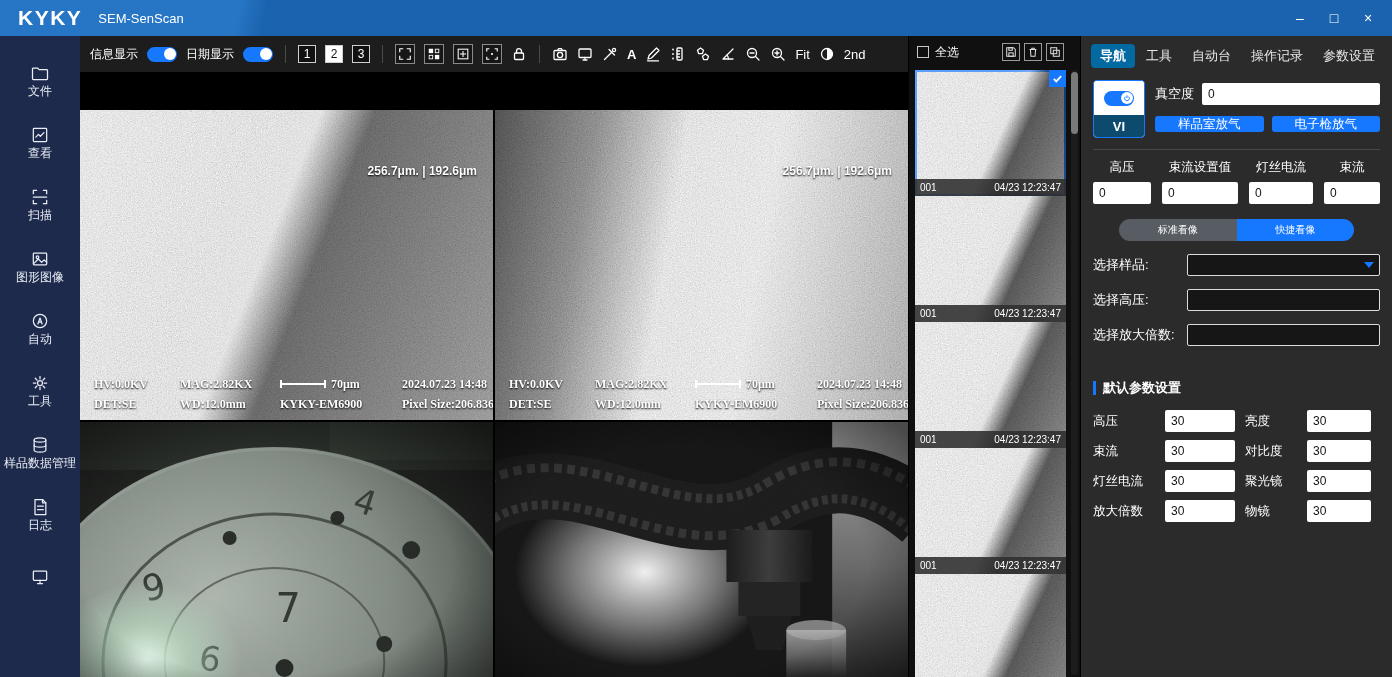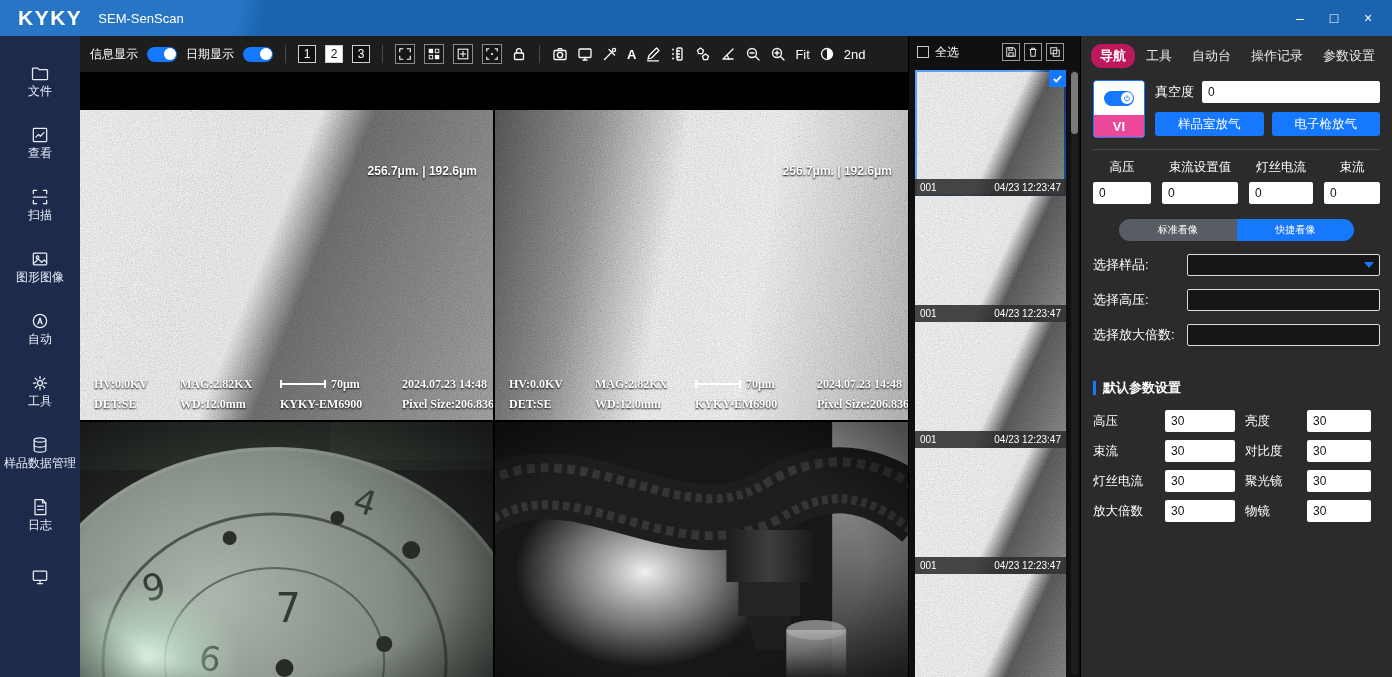--- a/index.html
+++ b/index.html
@@ -74,36 +74,36 @@
     display:flex; align-items:center; justify-content:space-between; padding:0 5px; font-size:10px; }
   .tcheck { position:absolute; top:0; right:0; width:17px; height:17px; background:#1677ff; display:flex; align-items:center; justify-content:center; }
   .tcheck svg { width:11px; height:11px; stroke:#fff; fill:none; stroke-width:2; }
   .vscroll { position:absolute; top:34px; bottom:2px; right:2px; width:7px; background:#1c1c1c; border-radius:4px; cursor:pointer; }
   .vthumb { position:absolute; top:2px; left:0; width:7px; height:62px; background:#7a7a7a; border-radius:4px; }
 
   
   .rpanel { flex:1; background:#2b2b2b; display:flex; flex-direction:column; min-width:0; border-left:1px solid #000; }
   .rtabs { flex:0 0 32px; display:flex; align-items:center; gap:2px; padding:8px 6px 0 10px; }
   .rtab { font-size:13px; color:#e8e8e8; padding:3px 9px; cursor:pointer; white-space:nowrap; }
-  .rtab.active { background:#be185d; color:#fff; border-radius:11px; font-weight:bold; }
+  .rtab.active { background:#0369a1; color:#fff; border-radius:4px; font-weight:bold; }
   .rcontent { flex:1; padding:12px 12px 0; display:flex; flex-direction:column; }
   .vacgrid { display:grid; grid-template-columns:52px 1fr; column-gap:10px; row-gap:8px; }
   .vi-btn { grid-row:1 / 3; width:52px; height:58px; border:1px solid #1677ff; border-radius:4px; background:#fff;
     display:flex; flex-direction:column; overflow:hidden; cursor:pointer; padding:0; }
   .vi-top { flex:1; display:flex; align-items:center; justify-content:center; background:#fff; }
   .vi-toggle { width:30px; height:15px; border-radius:8px; background:#1677ff; position:relative; }
   .vi-toggle .knob { position:absolute; right:1.5px; top:1.5px; width:12px; height:12px; border-radius:50%; background:#fff;
     display:flex; align-items:center; justify-content:center; }
   .vi-toggle .knob svg { width:8px; height:8px; stroke:#1677ff; fill:none; stroke-width:1.4; }
-  .vi-bottom { height:22px; background:#ec4899; color:#fff; font-size:13px; font-weight:bold; display:flex; align-items:center; justify-content:center; }
+  .vi-bottom { height:22px; background:#0c4a6e; color:#fff; font-size:13px; font-weight:bold; display:flex; align-items:center; justify-content:center; }
   .vac-line { display:flex; align-items:center; gap:8px; }
   .vlabel { font-size:13px; white-space:nowrap; }
   input.white { height:22px; background:#fff; border:none; border-radius:2px; color:#111; font-size:12px; padding:0 6px; width:100%; min-width:0; }
   .vent-line { display:flex; gap:8px; }
-  .ventbtn { flex:1; height:24px; background:#1677ff; color:#fff; border:none; border-radius:3px; font-size:12.5px; cursor:pointer; white-space:nowrap; }
+  .ventbtn { flex:1; height:16px; background:#1677ff; color:#fff; border:none; border-radius:3px; font-size:12.5px; cursor:pointer; white-space:nowrap; }
   .rdivider { height:1px; background:#474747; margin:11px 0 9px; }
   .readouts { display:grid; grid-template-columns:58px 76px 64px 1fr; column-gap:11px; row-gap:6px; align-items:center; }
   .rolabel { font-size:12.5px; text-align:center; white-space:nowrap; }
   .seg { display:flex; margin:15px 26px 0; height:22px; border-radius:11px; overflow:hidden; }
   .seg button { flex:1; border:none; color:#fff; font-size:10px; cursor:pointer; white-space:nowrap; }
   .seg .inactive { background:#585d63; }
   .seg .active { background:#1677ff; }
   .selrow { display:grid; grid-template-columns:94px 1fr; align-items:center; margin-top:13px; }
   .slab { font-size:13px; white-space:nowrap; }
   .darkfield { height:22px; background:#161616; border:1px solid #dcdcdc; border-radius:2px; position:relative; color:#fff; font-size:12px; padding:0 6px; width:100%; }

